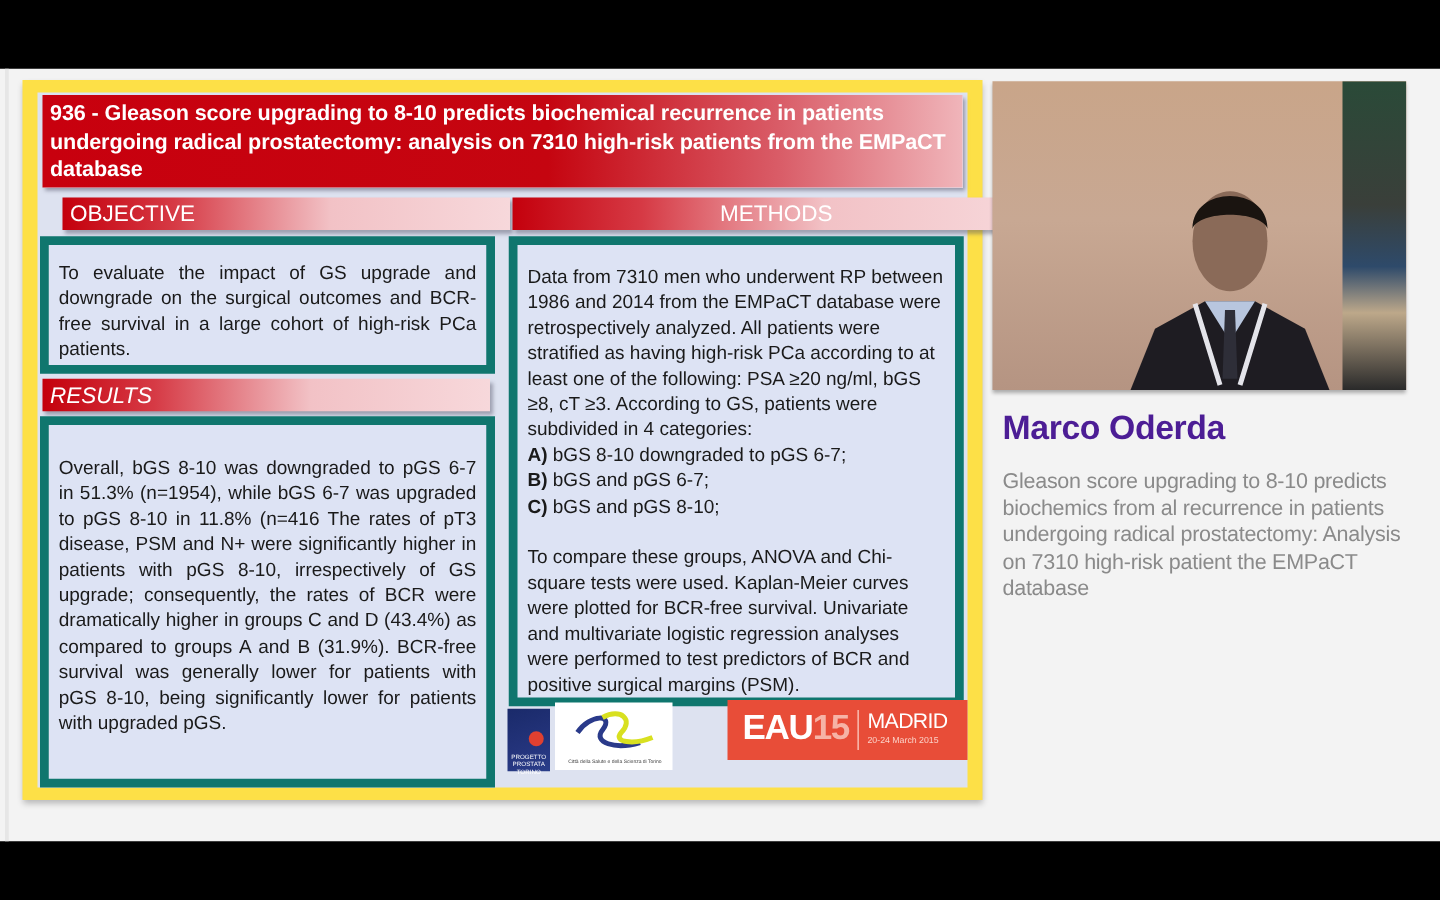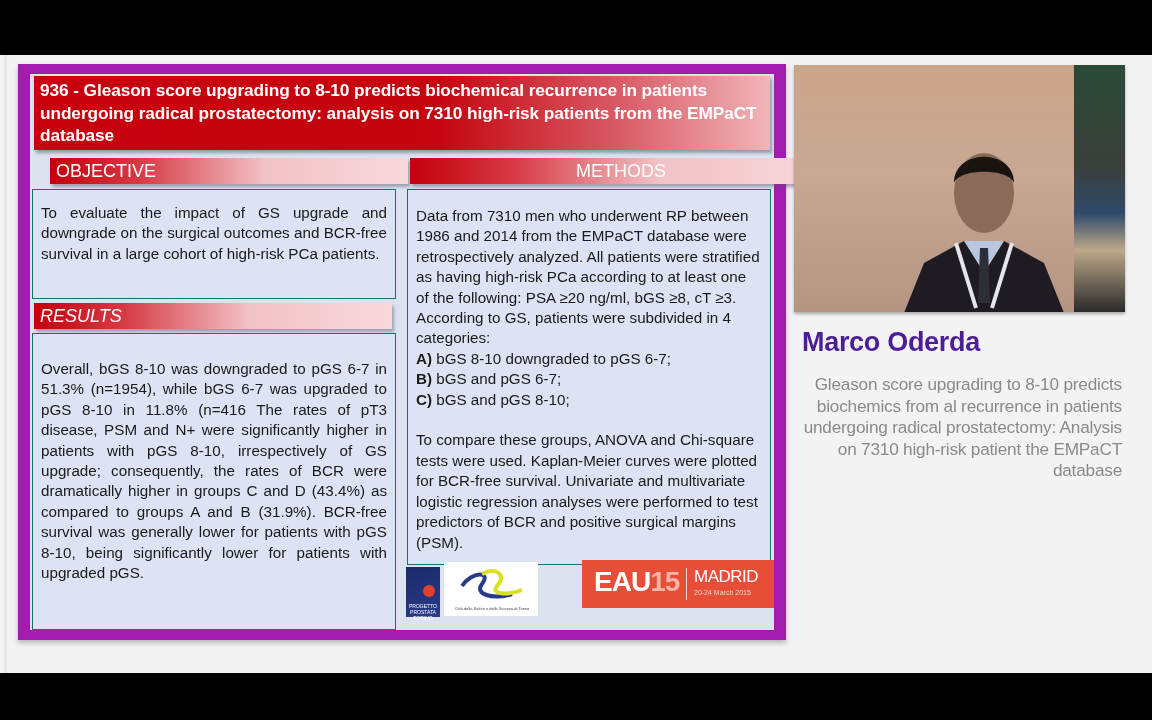--- a/index.html
+++ b/index.html
@@ -3,34 +3,34 @@
 <meta charset="utf-8">
 <style>
   * { box-sizing: border-box; margin: 0; padding: 0; }
   html, body { width: 1152px; height: 720px; background: #000; overflow: hidden; }
   body { position: relative; font-family: "Liberation Sans", sans-serif; }
 
   .stage { position: absolute; left: 0; top: 55px; width: 1152px; height: 618px; background: #f3f3f3; }
   .stage-edge { position: absolute; left: 4px; top: 0; width: 3px; height: 618px; background: #e6e6e6; }
 
   
-  .slide { position: absolute; left: 18px; top: 9px; width: 768px; height: 576px; background: #a21caf;
+  .slide { position: absolute; left: 18px; top: 9px; width: 768px; height: 576px; background: #fde047;
            box-shadow: 0 3px 5px rgba(0,0,0,0.25); }
   .slide-inner { position: absolute; left: 12px; top: 10px; width: 744px; height: 556px; background: #dde2f0; }
 
   .title-bar { position: absolute; left: 4px; top: 2px; width: 736px; height: 74px;
                background: linear-gradient(90deg, #c8000e 0%, #c50510 55%, #d95c67 80%, #f0b5ba 100%);
                box-shadow: 2px 3px 3px rgba(80,80,100,0.5);
                color: #fff; font-weight: bold; font-size: 17.3px; line-height: 22.5px; padding: 3px 6px; letter-spacing: -0.1px; }
 
   .sec-head { position: absolute; height: 26px; color: #fff; font-size: 18px; line-height: 26px; padding-left: 6px;
               background: linear-gradient(90deg, #c4000c 0%, #d63a45 25%, #f2c2c6 60%, #f7d8db 100%);
               box-shadow: 2px 3px 3px rgba(80,80,100,0.45); }
 
-  .box { position: absolute; background: #dde3f4; border: 1px solid #0f766e; color: #1a1a1a;
+  .box { position: absolute; background: #dde3f4; border: 7px solid #0f766e; color: #1a1a1a;
          font-size: 15.2px; line-height: 20.4px; padding: 0 8px; }
   .justify { text-align: justify; }
 
   .logos { position: absolute; left: 376px; top: 488px; width: 302px; height: 62px; }
   .logo-progetto { position: absolute; left: 0; top: 5px; width: 34px; height: 50px;
                    background: linear-gradient(160deg, #1a2a6a 0%, #24347c 60%, #2a3e8a 100%); }
   .logo-progetto .ring { position: absolute; left: 17px; top: 18px; width: 12px; height: 12px; border-radius: 50%;
                          background: #e04030; }
   .logo-progetto .txt { position: absolute; left: 1px; top: 36px; width: 32px; font-size: 5px; color: #fff; text-align: center; line-height: 6px; }
   .logo-city { position: absolute; left: 38px; top: 0px; width: 94px; height: 54px; background: #ffffff; }
@@ -46,21 +46,21 @@
   .eau .date { position: absolute; left: 112px; top: 29px; font-size: 7px; color: #fbd2c8; }
 
   
   .photo { position: absolute; left: 794px; top: 10px; width: 331px; height: 247px;
            background: linear-gradient(180deg, #c9a589 0%, #c8a893 45%, #b59482 100%);
            box-shadow: 0 2px 3px rgba(0,0,0,0.3); overflow: hidden; }
   .photo .bg-right { position: absolute; left: 280px; top: 0; width: 51px; height: 247px;
                      background: linear-gradient(180deg, #2a4a38 0%, #3a3f3a 40%, #2e4a6a 60%, #bda88a 75%, #2a2a2a 100%); }
   .photo .person { position: absolute; left: 90px; top: 48px; }
   .speaker-name { position: absolute; left: 802px; top: 272px; color: #4c1d95; font-size: 27px; font-weight: bold; letter-spacing: -0.3px; }
-  .speaker-desc { position: absolute; left: 802px; top: 319px; width: 320px; color: #8a8a8a; font-size: 17.2px; line-height: 21.6px; letter-spacing: -0.2px; text-align: right; }
+  .speaker-desc { position: absolute; left: 802px; top: 319px; width: 320px; color: #8a8a8a; font-size: 17.2px; line-height: 21.6px; letter-spacing: -0.2px; }
 </style>
 </head>
 <body>
 
 <div class="stage">
   <div class="stage-edge"></div>
 
   <div class="slide">
     <div class="slide-inner">
 

